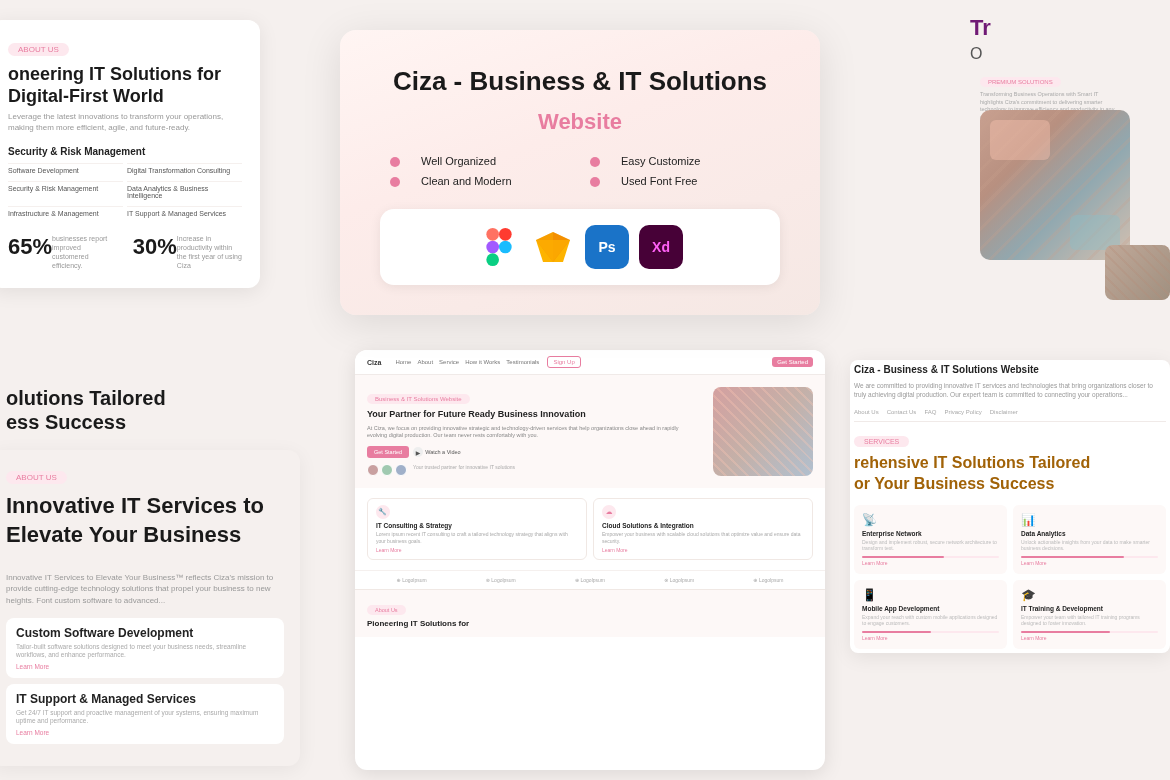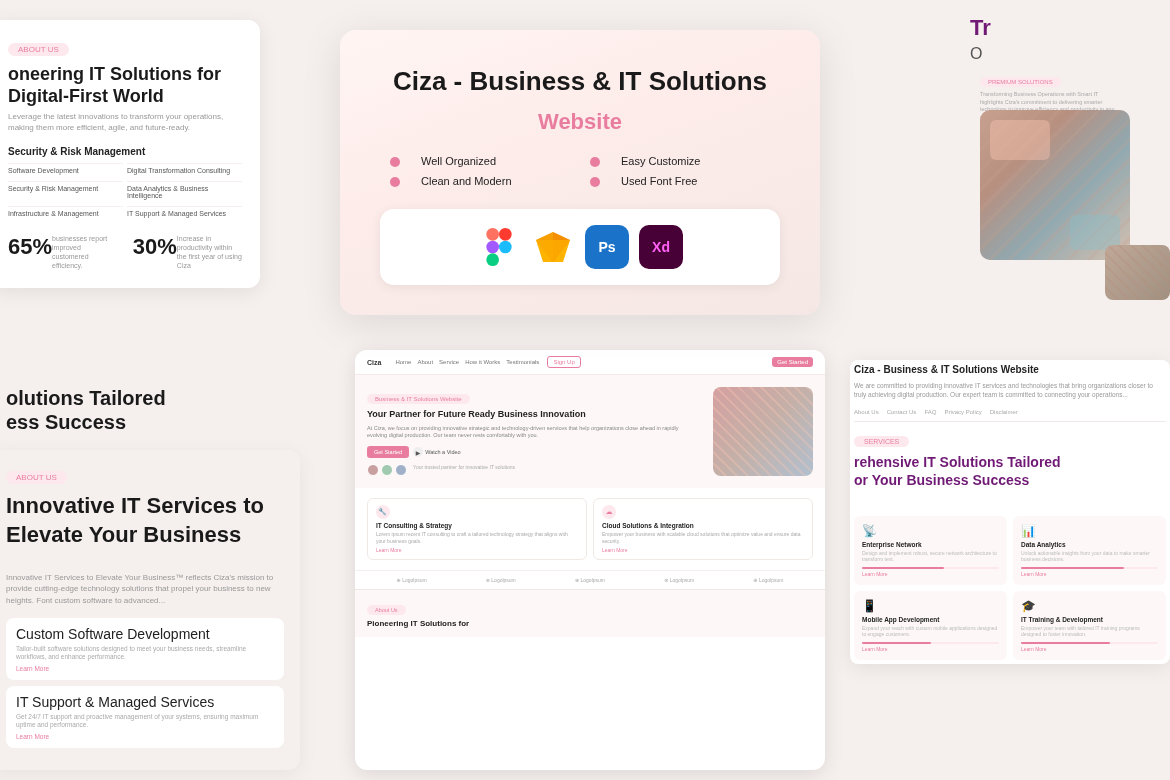--- a/index.html
+++ b/index.html
@@ -390,22 +390,22 @@
       margin-bottom: 23px;
       line-height: 1.3;
     }
     .service-card-small {
       background: white;
       border-radius: 8px;
       padding: 8px 10px;
       margin-bottom: 6px;
     }
     .service-card-small-title {
-      font-size: 14px;
-      font-weight: 400;
+      font-size: 12px;
+      font-weight: 700;
       color: #222;
       margin-bottom: 3px;
     }
     .service-card-small-desc {
       font-size: 6.5px;
       color: #aaa;
       line-height: 1.3;
       margin-bottom: 3px;
     }
     .service-card-small-link {
@@ -493,24 +493,24 @@
     .right-services-badge {
       background: #fde8ee;
       color: #e87da0;
       border-radius: 20px;
       padding: 2px 10px;
       font-size: 7px;
       display: inline-block;
       margin-bottom: 6px;
     }
     .right-section-title {
-      font-size: 14px;
-      font-weight: 700;
-      color: #701a75;
-      margin-bottom: 26px;
+      font-size: 16px;
+      font-weight: 700;
+      color: #a16207;
+      margin-bottom: 10px;
       line-height: 1.3;
     }
 
     
     .left-mid-section {
       position: absolute;
       left: -10px;
       top: 370px;
       width: 350px;
       padding: 16px;

